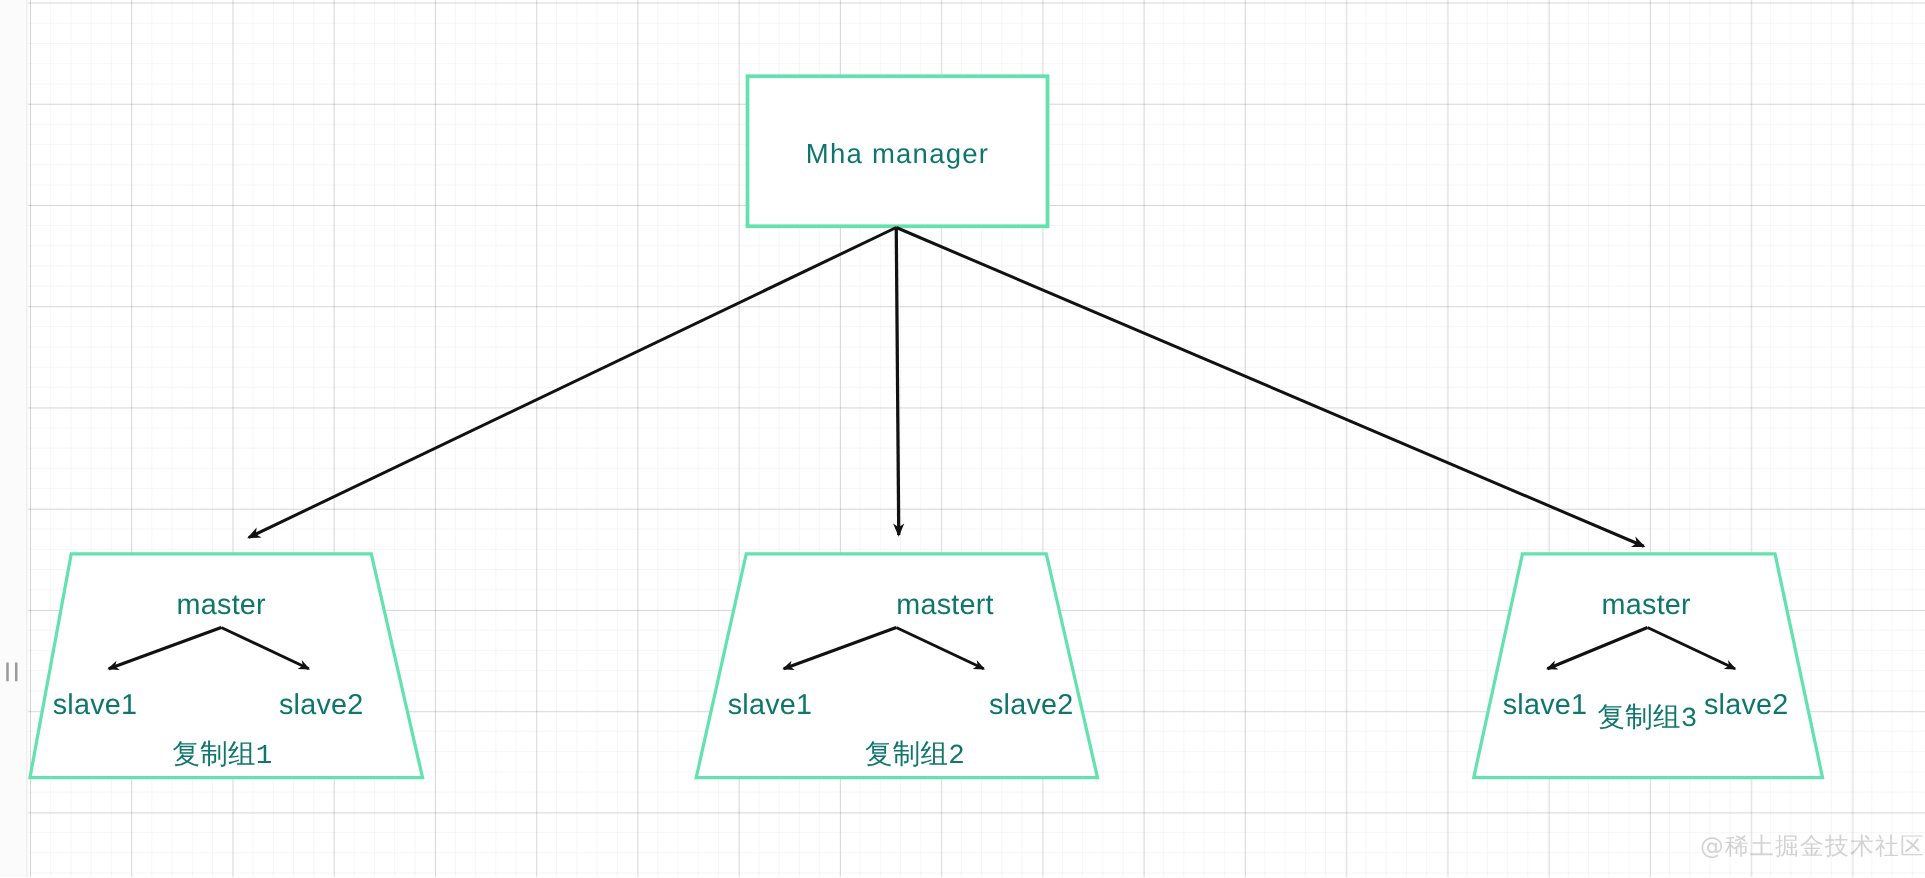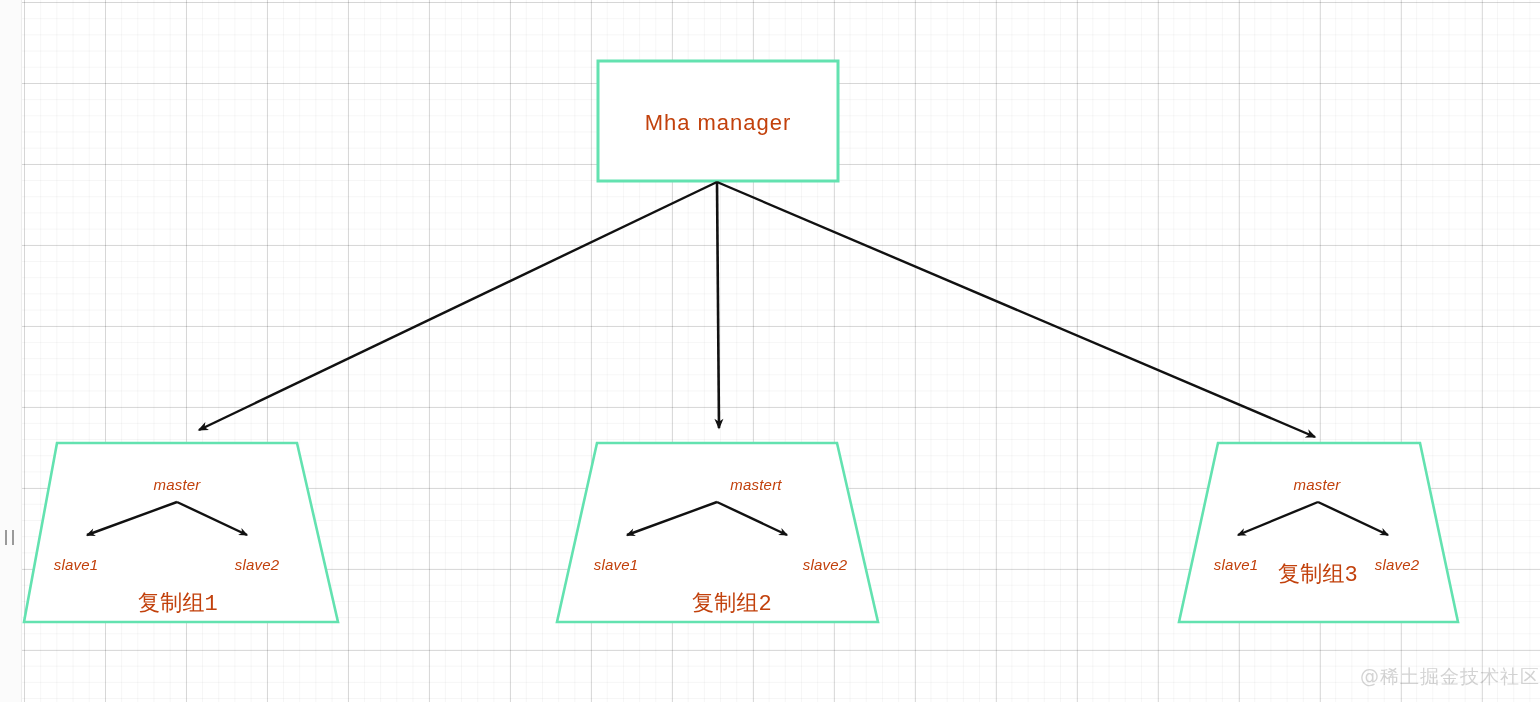--- a/index.html
+++ b/index.html
@@ -65,28 +65,27 @@
   .draw-layer {
     position: absolute;
     left: 0; top: 0;
     width: 1540px;
     height: 702px;
   }
 
   
   .lbl {
     position: absolute;
-    color: #c2410c;
+    color: #0f766e;
     white-space: nowrap;
     transform: translate(-50%, -50%);
     letter-spacing: 0.2px;
   }
   .lbl-node {
-    font-size: 15px;
-    font-style: italic;
+    font-size: 23px;
   }
   .lbl-box {
     font-size: 22px;
     letter-spacing: 1px;
   }
   .lbl-group {
     font-size: 22px;
   }
   .lbl-cjk {
     font-family: Liberation Mono, monospace;

